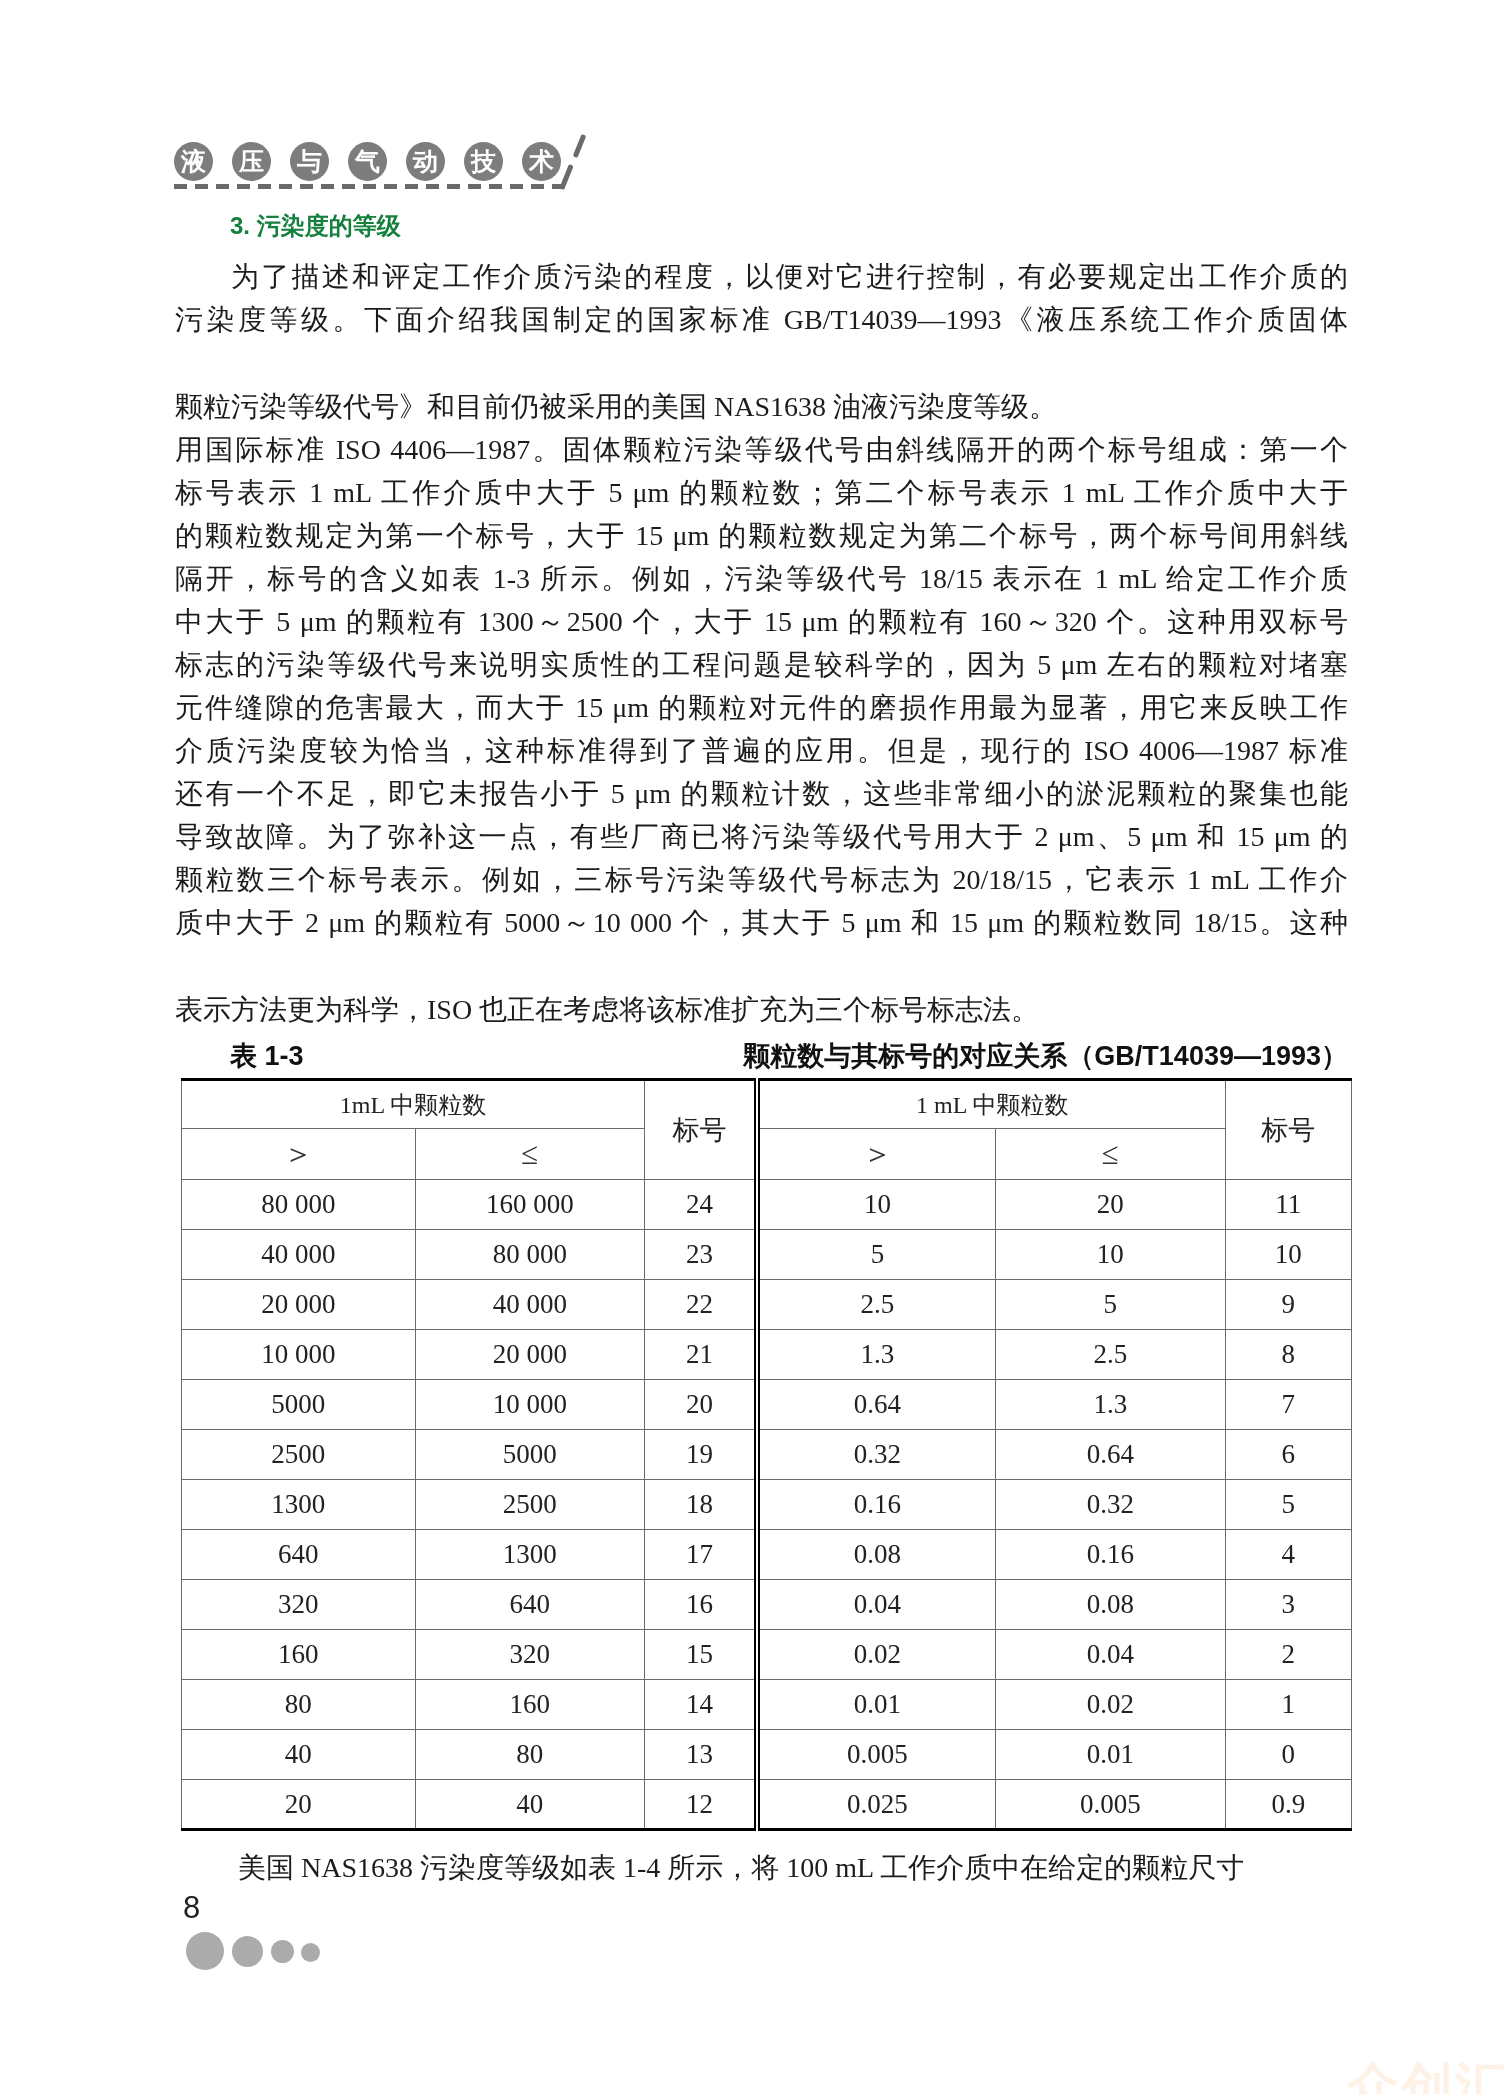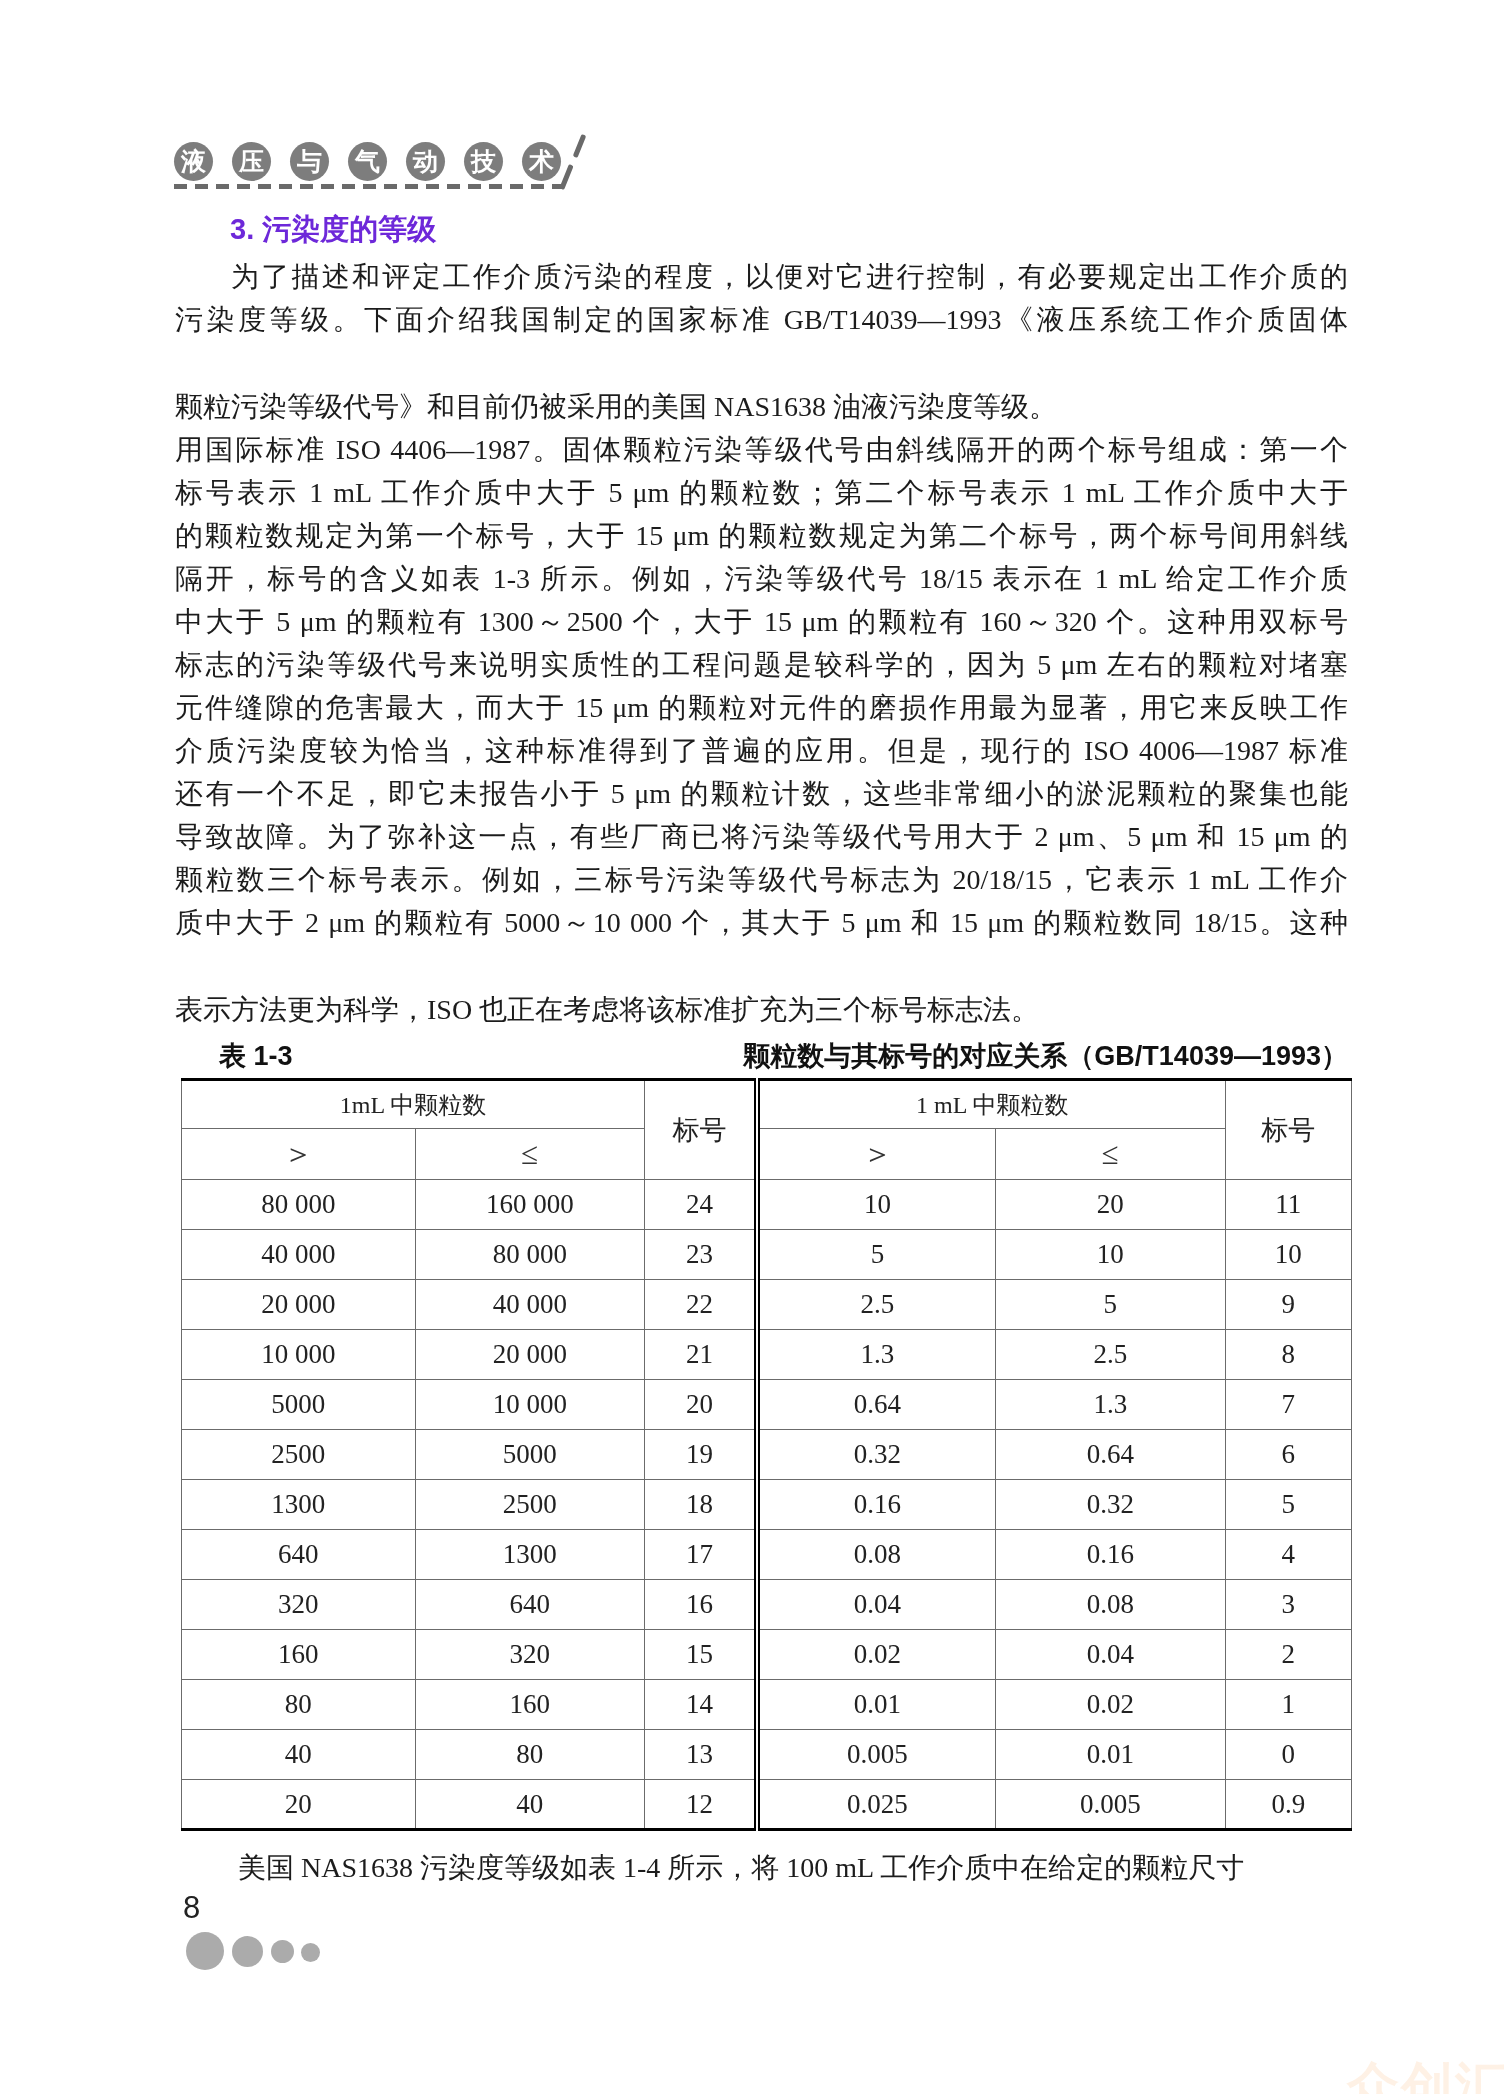--- a/index.html
+++ b/index.html
@@ -26,38 +26,38 @@
     background:repeating-linear-gradient(90deg,#6a6a6a 0 13px,transparent 13px 21px);
   }
   .slash { position:absolute; width:5px; background:#6a6a6a; border-radius:2px; }
   .slash-1 { left:390px; top:22px; height:26px; transform:rotate(22deg); }
   .slash-2 { left:403px; top:-8px;  height:24px; transform:rotate(22deg); }
 
   
   .heading {
     position:absolute; left:230px; top:210px;
     font-family:"Liberation Sans","DejaVu Sans",sans-serif;
-    font-weight:bold; font-size:29px; color:#6d28d9;
+    font-weight:bold; font-size:24px; color:#15803d;
   }
   .bodytext { position:absolute; left:175px; top:255px; width:1173px; font-size:28px; }
   .line {
     height:43px; line-height:43px; overflow:hidden;
     text-align:justify; text-align-last:justify;
   }
   .line.short { text-align-last:left;margin-top:44px; }
   .line.indent { text-indent:56px; }
 
   
   .table-caption {
     position:absolute; left:175px; top:1038px; width:1173px;
     display:flex; align-items:center;
     font-family:"Liberation Sans","DejaVu Sans",sans-serif;
     font-weight:bold; font-size:27px; color:#111;
   }
-  .caption-label { margin-left:44px; }
+  .caption-label { margin-left:55px; }
   .caption-title { flex:1; text-align:right; }
 
   
   table.t13 {
     position:absolute; left:181px; top:1078px; width:1171px;
     border-collapse:collapse; table-layout:fixed;
     font-size:27px; color:#222;
     border-top:3px solid #000; border-bottom:3px solid #000;
   }
   table.t13 td, table.t13 th {

